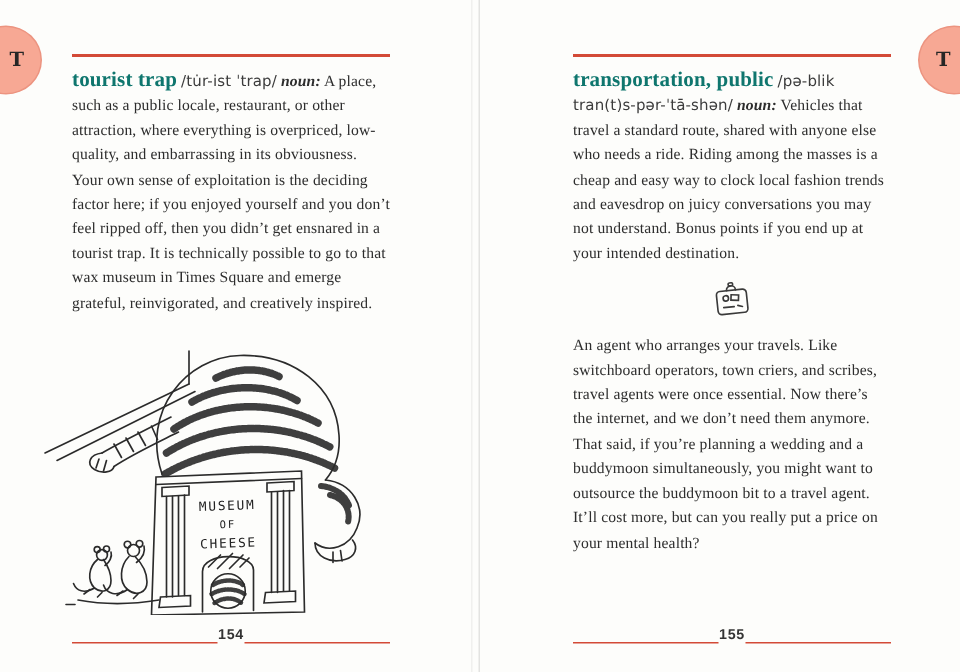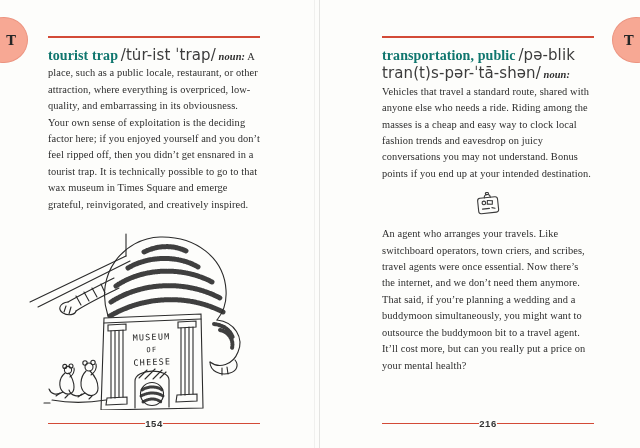--- a/index.html
+++ b/index.html
@@ -33,39 +33,39 @@
   .rule { height:2px; background:#d34a37; margin:0 0 9px 0; }
 
   .entry-flow, .entry-body {
     margin:0; font-size:10.4px; line-height:16.4px;
     color:#2d2d2d; letter-spacing:0.1px;
   }
   .headword {
     font-weight:bold; font-size:14px; line-height:1;
     color:#0f766e; letter-spacing:0.1px;
   }
-  .pron { font-family:"DejaVu Sans", sans-serif; font-size:15px; color:#3c3c3c; }
+  .pron { font-family:"DejaVu Sans", sans-serif; font-size:10px; color:#3c3c3c; }
   .pos  { font-weight:bold; font-style:italic; }
   .ital { }
 
   .icon-row { text-align:center; margin:5px 0 3px 0; }
   .entry-heading { margin:0 0 1px 0; }
 
   .see-also { margin-top:3px; font-size:9.6px; line-height:14px; color:#2d2d2d; }
   .see-also .lbl { font-style:italic; }
 
   .illus { position:absolute; left:26px; top:232px; }
   .illus svg text {
     font-family:"DejaVu Sans Mono", monospace;
     fill:#222; letter-spacing:1.2px;
   }
 
   .footer {
     position:absolute; bottom:19px; width:212px;
-    display:flex; align-items:center; gap:0;
+    display:flex; align-items:flex-end; gap:0;
   }
   .pleft  .footer { left:48px; }
   .pright .footer { left:62px; }
   .fline { flex:1; height:1px; background:#d34a37; }
   .pagenum {
     font-family:"Liberation Sans", sans-serif; font-weight:bold;
     font-size:9.5px; color:#333; letter-spacing:0.5px;
   }
 </style>
 </head>
@@ -210,18 +210,18 @@
           </g>
         </svg>
       </div>
 
       <p class="entry-body">An agent who arranges your travels. Like switchboard operators, town criers, and scribes, travel agents were once essential. Now there’s the internet, and we don’t need them anymore. That said, if you’re planning a wedding and a buddymoon simultaneously, you might want to outsource the buddymoon bit to a travel agent. It’ll cost more, but can you really put a price on your mental health?</p>
 
     </div>
 
     <div class="footer">
       <div class="fline"></div>
-      <span class="pagenum">216</span>
+      <span class="pagenum">155</span>
       <div class="fline"></div>
     </div>
   </div>
 
 </div>
 
 </body></html>

